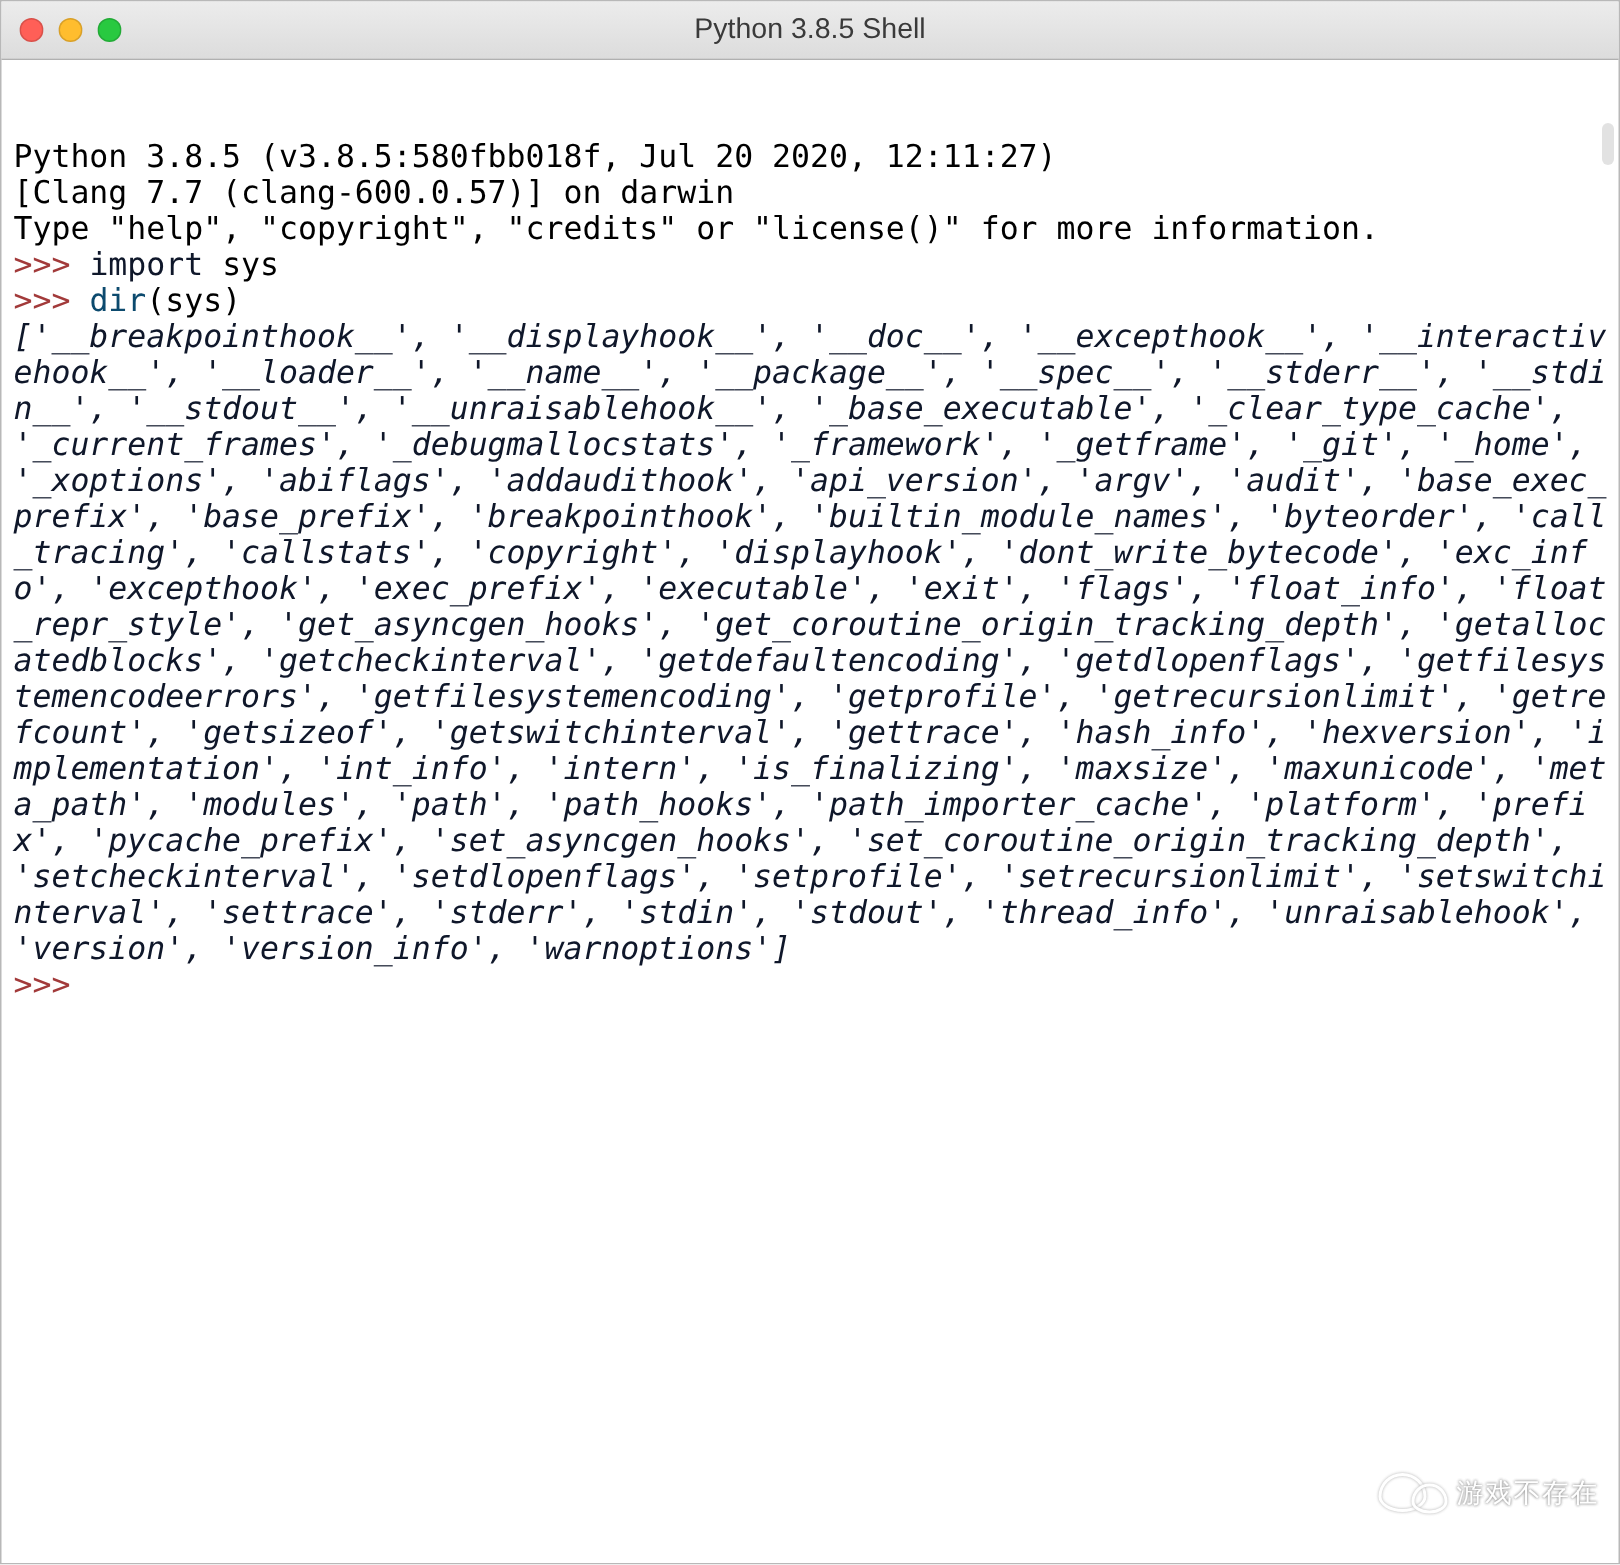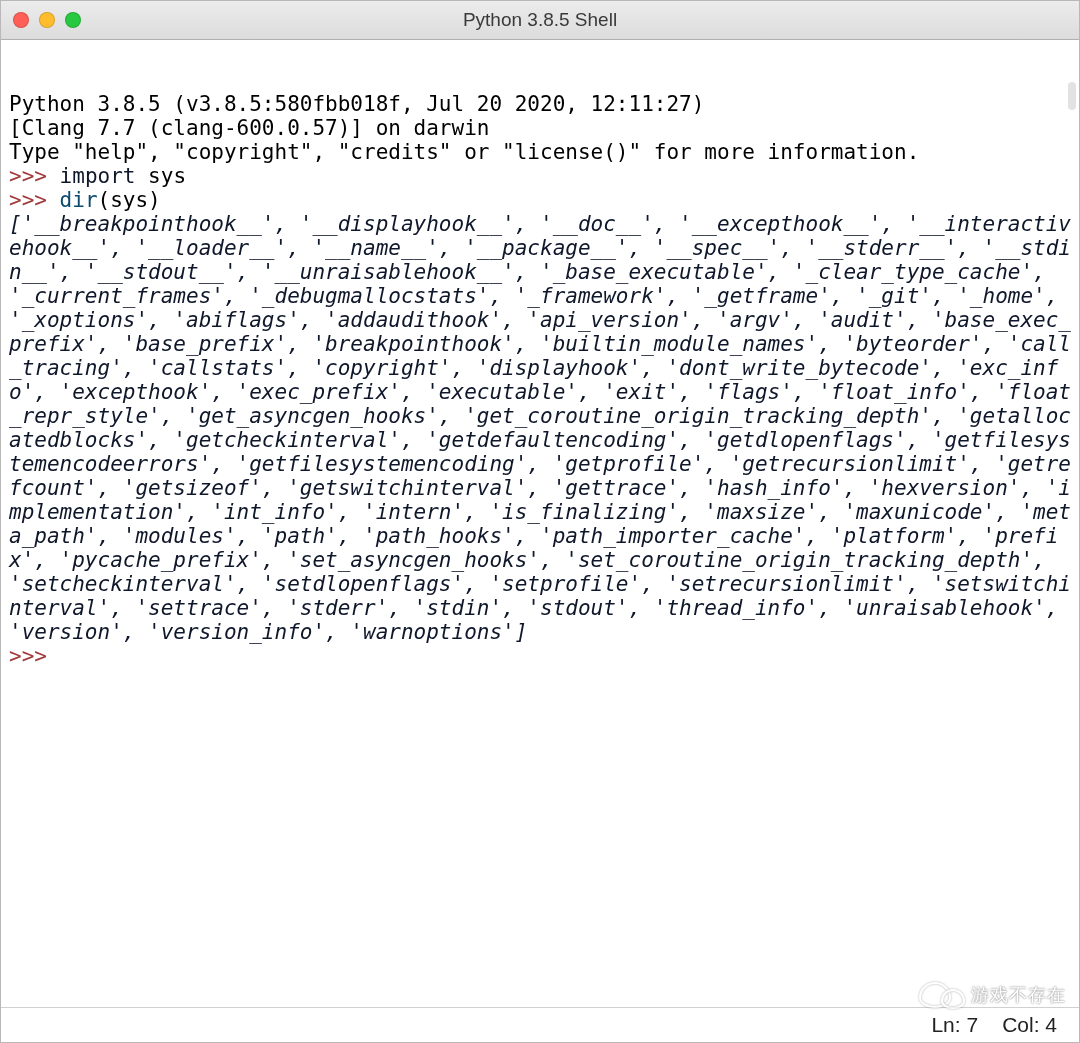--- a/index.html
+++ b/index.html
@@ -150,18 +150,14 @@
 <span class="prompt">&gt;&gt;&gt;</span> <span class="builtin">dir</span><span class="ident">(sys)</span>
 <span class="output">['__breakpointhook__', '__displayhook__', '__doc__', '__excepthook__', '__interactivehook__', '__loader__', '__name__', '__package__', '__spec__', '__stderr__', '__stdin__', '__stdout__', '__unraisablehook__', '_base_executable', '_clear_type_cache', '_current_frames', '_debugmallocstats', '_framework', '_getframe', '_git', '_home', '_xoptions', 'abiflags', 'addaudithook', 'api_version', 'argv', 'audit', 'base_exec_prefix', 'base_prefix', 'breakpointhook', 'builtin_module_names', 'byteorder', 'call_tracing', 'callstats', 'copyright', 'displayhook', 'dont_write_bytecode', 'exc_info', 'excepthook', 'exec_prefix', 'executable', 'exit', 'flags', 'float_info', 'float_repr_style', 'get_asyncgen_hooks', 'get_coroutine_origin_tracking_depth', 'getallocatedblocks', 'getcheckinterval', 'getdefaultencoding', 'getdlopenflags', 'getfilesystemencodeerrors', 'getfilesystemencoding', 'getprofile', 'getrecursionlimit', 'getrefcount', 'getsizeof', 'getswitchinterval', 'gettrace', 'hash_info', 'hexversion', 'implementation', 'int_info', 'intern', 'is_finalizing', 'maxsize', 'maxunicode', 'meta_path', 'modules', 'path', 'path_hooks', 'path_importer_cache', 'platform', 'prefix', 'pycache_prefix', 'set_asyncgen_hooks', 'set_coroutine_origin_tracking_depth', 'setcheckinterval', 'setdlopenflags', 'setprofile', 'setrecursionlimit', 'setswitchinterval', 'settrace', 'stderr', 'stdin', 'stdout', 'thread_info', 'unraisablehook', 'version', 'version_info', 'warnoptions']</span>
 <span class="prompt">&gt;&gt;&gt;</span> </div>
 
   <div class="watermark">
     <span class="bubble"></span>
     <span class="bubble small"></span>
     <span class="txt">游戏不存在</span>
   </div>
 
-  <div class="statusbar">
-    <span>Ln: 7</span>
-    <span>Col: 4</span>
-  </div>
 
 </div>
 
 </body></html>

